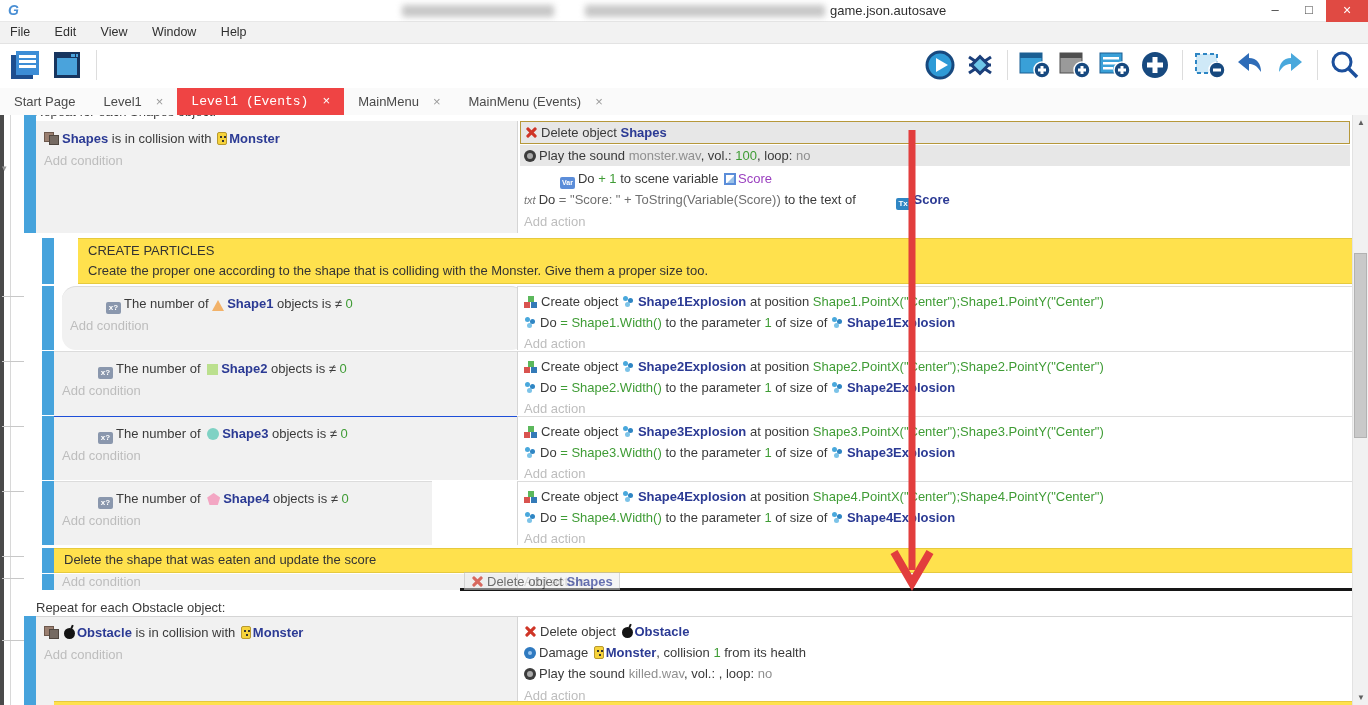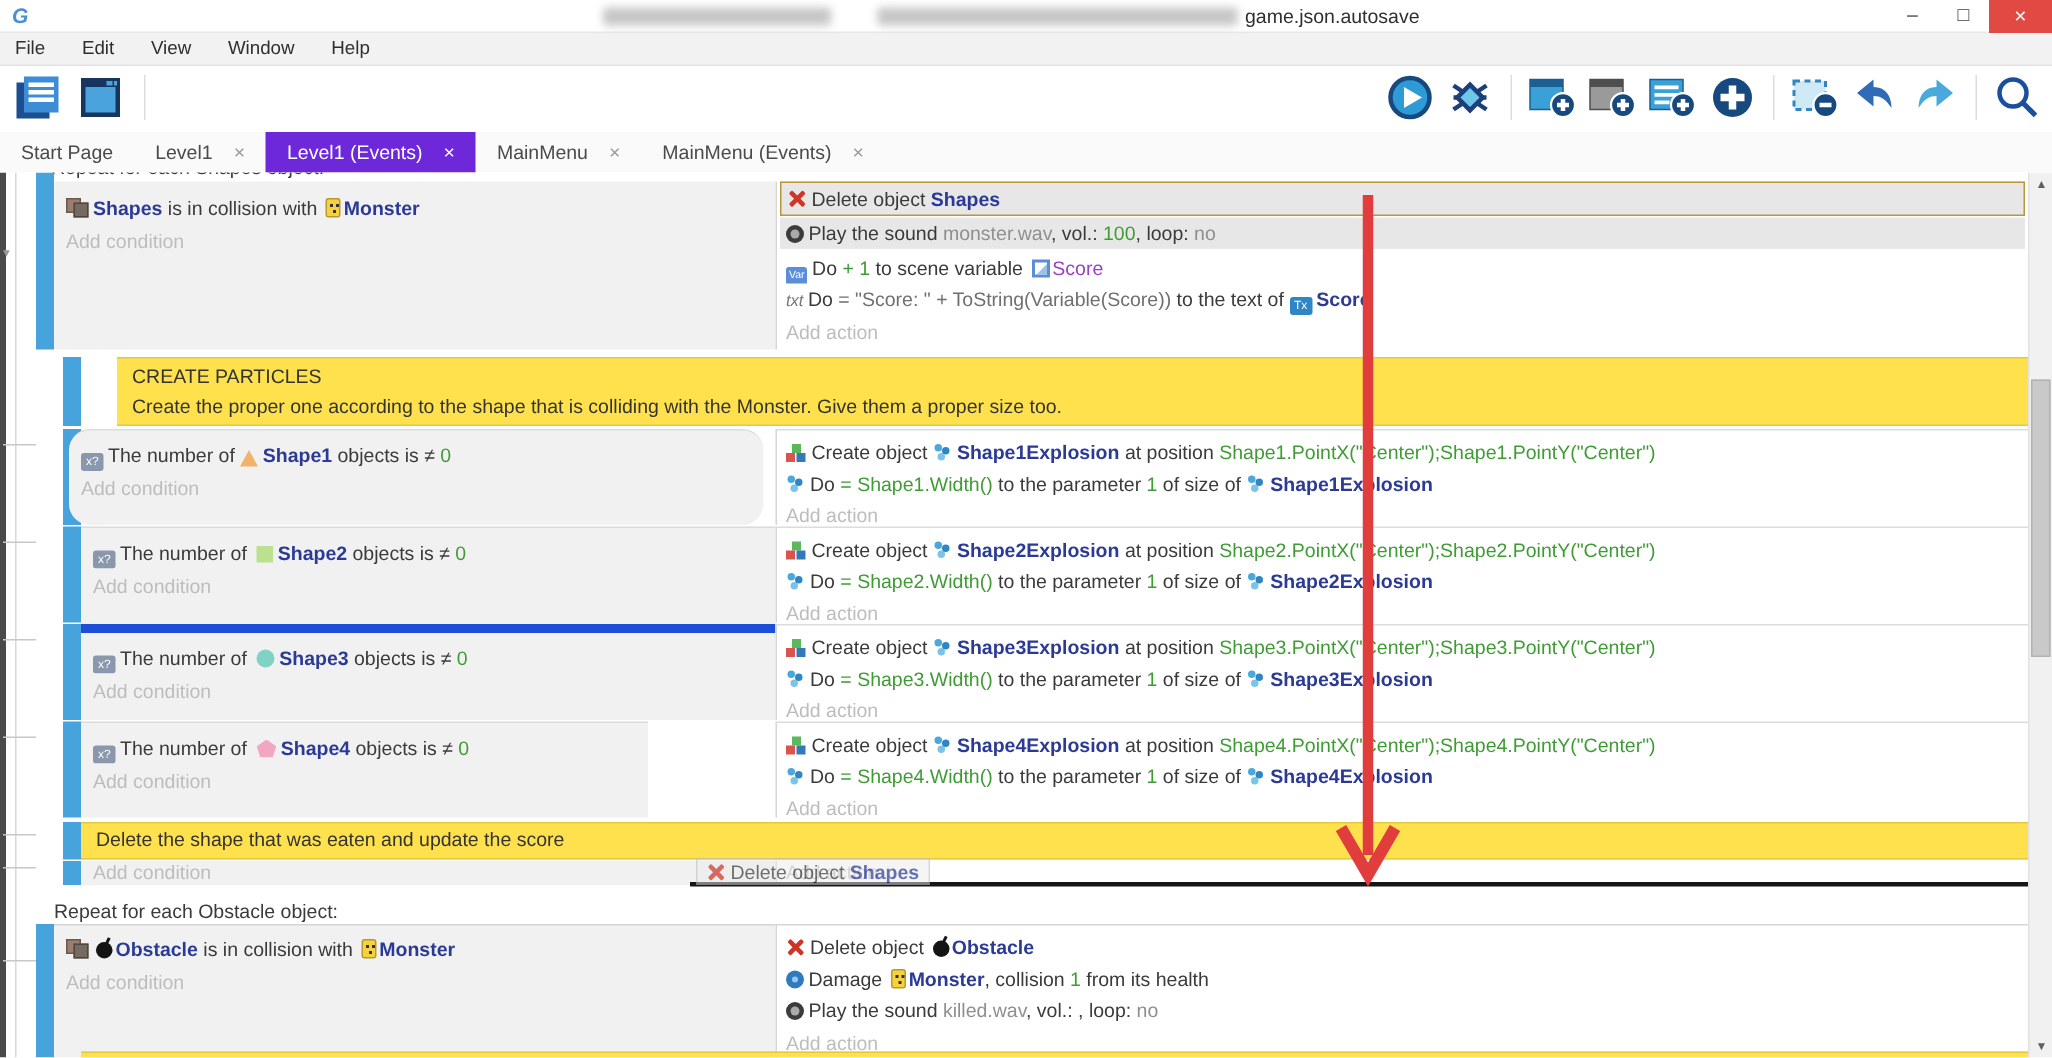--- a/index.html
+++ b/index.html
@@ -20,21 +20,21 @@
 
   .toolbar { position:absolute; left:0; top:44px; width:1368px; height:44px; background:#fff; }
   .tb-left { position:absolute; left:8px; top:4px; display:flex; gap:8px; align-items:center; }
   .tb-right { position:absolute; right:6px; top:4px; display:flex; gap:6px; align-items:center; }
   .tbsep { width:1px; height:30px; background:#ddd; margin:0 4px; }
   .tbicon { width:34px; height:34px; display:flex; align-items:center; justify-content:center; }
 
   .tabbar { position:absolute; left:0; top:88px; width:1368px; height:27px; background:#fafafa; display:flex; align-items:stretch; }
   .tab { display:flex; align-items:center; padding:0 14px; font-size:13px; color:#4a4a4a; white-space:nowrap; }
   .tab .close { margin-left:14px; color:#9a9a9a; font-size:13px; }
-  .tab.active { background:#6d28d9; color:#fff; }
+  .tab.active { background:#ef4444; color:#fff;font-family:Liberation Mono, monospace; }
   .tab.active .close { color:#fff; }
 
   
   #events { position:absolute; left:0; top:115px; width:1368px; height:590px; background:#fff; overflow:hidden; }
   .gutter-strip { position:absolute; left:0; top:0; width:4px; height:590px; background:#4a4a4a; }
   .gutter-line { position:absolute; left:10px; top:0; width:1px; height:590px; background:#d8d8d8; }
   .fold { position:absolute; left:2px; top:48px; font-size:9px; color:#9a9a9a; }
   .gdash { position:absolute; left:2px; width:22px; height:1px; background:#c8c8c8; }
 
   .bar { position:absolute; width:12px; background:#46a3dc; }
@@ -56,21 +56,21 @@
   .comment .cbody  { position:absolute; left:10px; top:24px; font-size:13px; color:#333; white-space:pre; }
   .comment .single { position:absolute; left:10px; top:3px; font-size:13px; color:#333; white-space:pre; }
 
   
   .ic { display:inline-block; vertical-align:-2px; }
   .x-icon { position:relative; width:13px; height:13px; margin-right:3px; }
   .x-icon::before,.x-icon::after { content:""; position:absolute; left:5px; top:0; width:3px; height:13px; background:#cf3527; border-radius:1px; }
   .x-icon::before { transform:rotate(45deg); } .x-icon::after { transform:rotate(-45deg); }
   .snd-icon { width:12px; height:12px; border-radius:50%; background:#3c3c3c; position:relative; margin-right:3px; }
   .snd-icon::after { content:""; position:absolute; left:3px; top:3px; width:6px; height:6px; border-radius:50%; background:#aaa; }
-  .badge { display:inline-block; vertical-align:-2px; background:#5b8dd9; color:#fff; font-size:7px; font-weight:400; height:12px; line-height:12px; padding:0 2px; border-radius:2px; margin-right:3px; }
+  .badge { display:inline-block; vertical-align:-2px; background:#5b8dd9; color:#fff; font-size:7px; font-weight:700; height:12px; line-height:12px; padding:0 2px; border-radius:2px; margin-right:3px;margin-left:36px; }
   .tx-badge { background:#2f86c4; font-size:8px; width:15px; text-align:center; padding:0; }
   .count-badge { background:#8a97ad; font-size:8px; width:15px; text-align:center; padding:0; }
   .txt-ic { font-style:italic; color:#777; font-size:11px; margin-right:3px; }
   .varbox-icon { width:12px; height:12px; border:2px solid #5b8dd9; background:#fff; position:relative; margin:0 2px; }
   .varbox-icon::after { content:""; position:absolute; right:0; bottom:0; width:0; height:0; border-left:7px solid transparent; border-bottom:7px solid #9bc1e8; }
   .create-icon { position:relative; width:14px; height:13px; margin-right:3px; }
   .create-icon::before { content:""; position:absolute; left:0; bottom:0; width:6px; height:6px; background:#d9534f; box-shadow:4px -6px 0 #5cb85c; }
   .create-icon::after { content:""; position:absolute; right:1px; bottom:0; width:6px; height:6px; background:#337ab7; }
   .part-icon { position:relative; width:13px; height:13px; margin:0 3px 0 0; }
   .part-icon::before { content:""; position:absolute; left:1px; top:1px; width:5px; height:5px; border-radius:50%; background:#49a8dc; box-shadow:5px 2px 0 #2f86c4, 2px 6px 0 #7cc3e8; }
@@ -273,21 +273,21 @@
     <div class="ar ph" style="top:90px">Add action</div>
   </div>
 
   <div class="bar" style="left:42px; top:123px; height:46px;"></div>
   <div class="comment" style="left:54px; top:123px; width:1298px; height:46px;margin-left:24px;">
     <div class="ctitle">CREATE PARTICLES</div>
     <div class="cbody">Create the proper one according to the shape that is colliding with the Monster. Give them a proper size too.</div>
   </div>
 
   <div class="bar" style="left:42px; top:171px; height:64px;"></div>
-  <div class="condpanel" style="left:46px; top:171px; width:463px; height:64px; border-top:1px solid #dcdcdc;border-radius:14px;">
+  <div class="condpanel" style="left:62px; top:171px; width:463px; height:64px; border-top:1px solid #dcdcdc;border-radius:14px;">
     <div class="ar cr" style="top:6px"><span class="badge count-badge">x?</span><span class="t">The number of </span><span class="ic sh-tri"></span><span class="o">Shape1</span><span class="t"> objects is ≠ </span><span class="g">0</span></div>
     <div class="ar cr ph" style="top:28px">Add condition</div>
   </div>
   <div class="actpanel" style="left:517px; top:171px; width:835px; height:64px; border-top:1px solid #dcdcdc;">
     <div class="ar" style="top:4px"><span class="ic create-icon"></span><span class="t">Create object </span><span class="ic part-icon"></span><span class="o">Shape1Explosion</span><span class="t"> at position </span><span class="g">Shape1.PointX("Center");Shape1.PointY("Center")</span></div>
     <div class="ar" style="top:25px"><span class="ic part-icon"></span><span class="t">Do </span><span class="g">= Shape1.Width()</span><span class="t"> to the parameter </span><span class="g">1</span><span class="t"> of size of </span><span class="ic part-icon"></span><span class="o">Shape1Explosion</span></div>
     <div class="ar ph" style="top:46px">Add action</div>
   </div>
 
   <div class="bar" style="left:42px; top:236px; height:64px;"></div>
@@ -295,21 +295,21 @@
     <div class="ar cr" style="top:6px"><span class="badge count-badge">x?</span><span class="t">The number of </span><span class="ic sh-sq"></span><span class="o">Shape2</span><span class="t"> objects is ≠ </span><span class="g">0</span></div>
     <div class="ar cr ph" style="top:28px">Add condition</div>
   </div>
   <div class="actpanel" style="left:517px; top:236px; width:835px; height:64px; border-top:1px solid #dcdcdc;">
     <div class="ar" style="top:4px"><span class="ic create-icon"></span><span class="t">Create object </span><span class="ic part-icon"></span><span class="o">Shape2Explosion</span><span class="t"> at position </span><span class="g">Shape2.PointX("Center");Shape2.PointY("Center")</span></div>
     <div class="ar" style="top:25px"><span class="ic part-icon"></span><span class="t">Do </span><span class="g">= Shape2.Width()</span><span class="t"> to the parameter </span><span class="g">1</span><span class="t"> of size of </span><span class="ic part-icon"></span><span class="o">Shape2Explosion</span></div>
     <div class="ar ph" style="top:46px">Add action</div>
   </div>
 
   <div class="bar" style="left:42px; top:301px; height:64px;"></div>
-  <div class="condpanel" style="left:54px; top:301px; width:463px; height:64px; border-top:6px solid #1d4ed8;">
+  <div class="condpanel" style="left:54px; top:301px; width:463px; height:64px; border-top:1px solid #1d4ed8;">
     <div class="ar cr" style="top:6px"><span class="badge count-badge">x?</span><span class="t">The number of </span><span class="ic sh-ci"></span><span class="o">Shape3</span><span class="t"> objects is ≠ </span><span class="g">0</span></div>
     <div class="ar cr ph" style="top:28px">Add condition</div>
   </div>
   <div class="actpanel" style="left:517px; top:301px; width:835px; height:64px; border-top:1px solid #dcdcdc;">
     <div class="ar" style="top:4px"><span class="ic create-icon"></span><span class="t">Create object </span><span class="ic part-icon"></span><span class="o">Shape3Explosion</span><span class="t"> at position </span><span class="g">Shape3.PointX("Center");Shape3.PointY("Center")</span></div>
     <div class="ar" style="top:25px"><span class="ic part-icon"></span><span class="t">Do </span><span class="g">= Shape3.Width()</span><span class="t"> to the parameter </span><span class="g">1</span><span class="t"> of size of </span><span class="ic part-icon"></span><span class="o">Shape3Explosion</span></div>
     <div class="ar ph" style="top:46px">Add action</div>
   </div>
 
   <div class="bar" style="left:42px; top:366px; height:64px;"></div>

